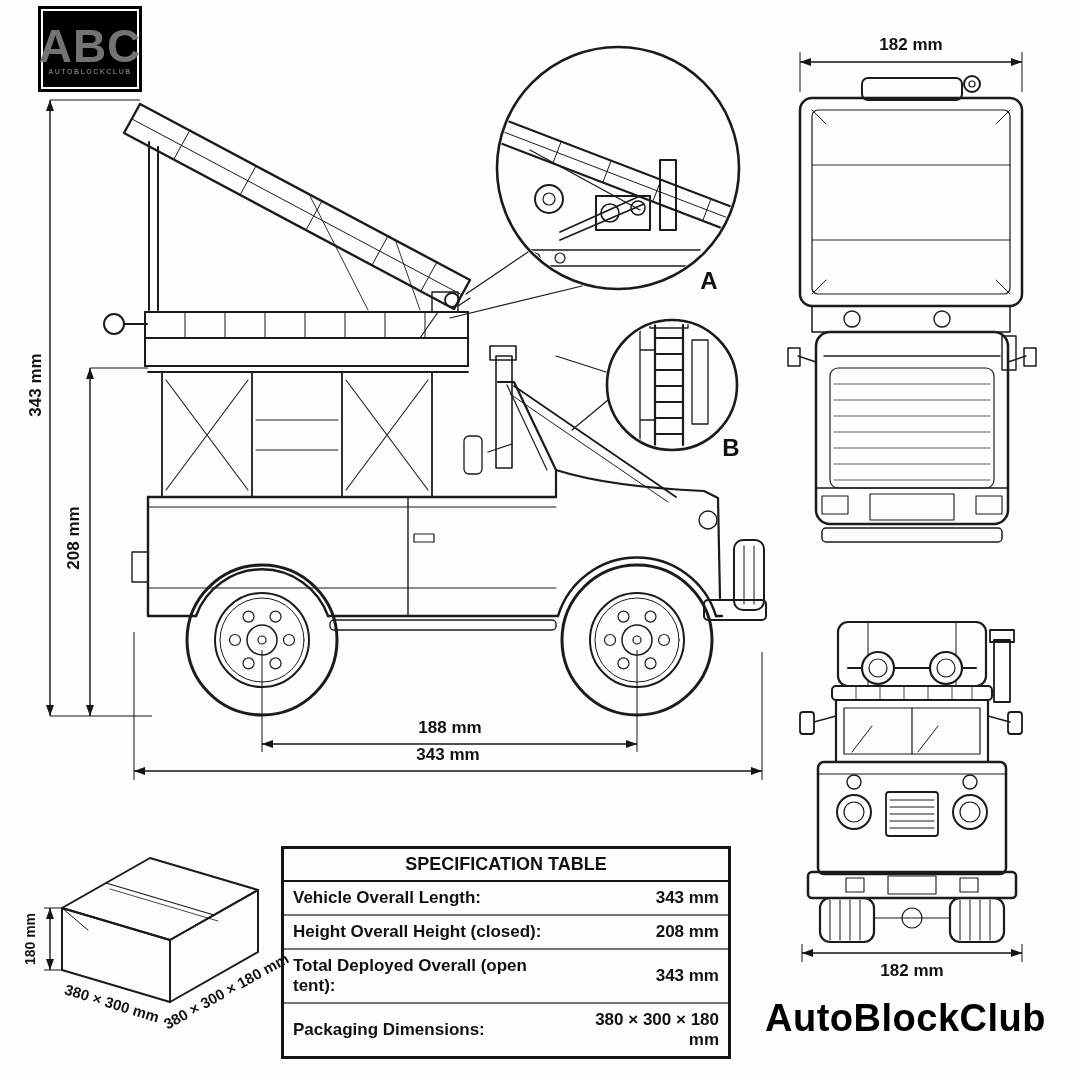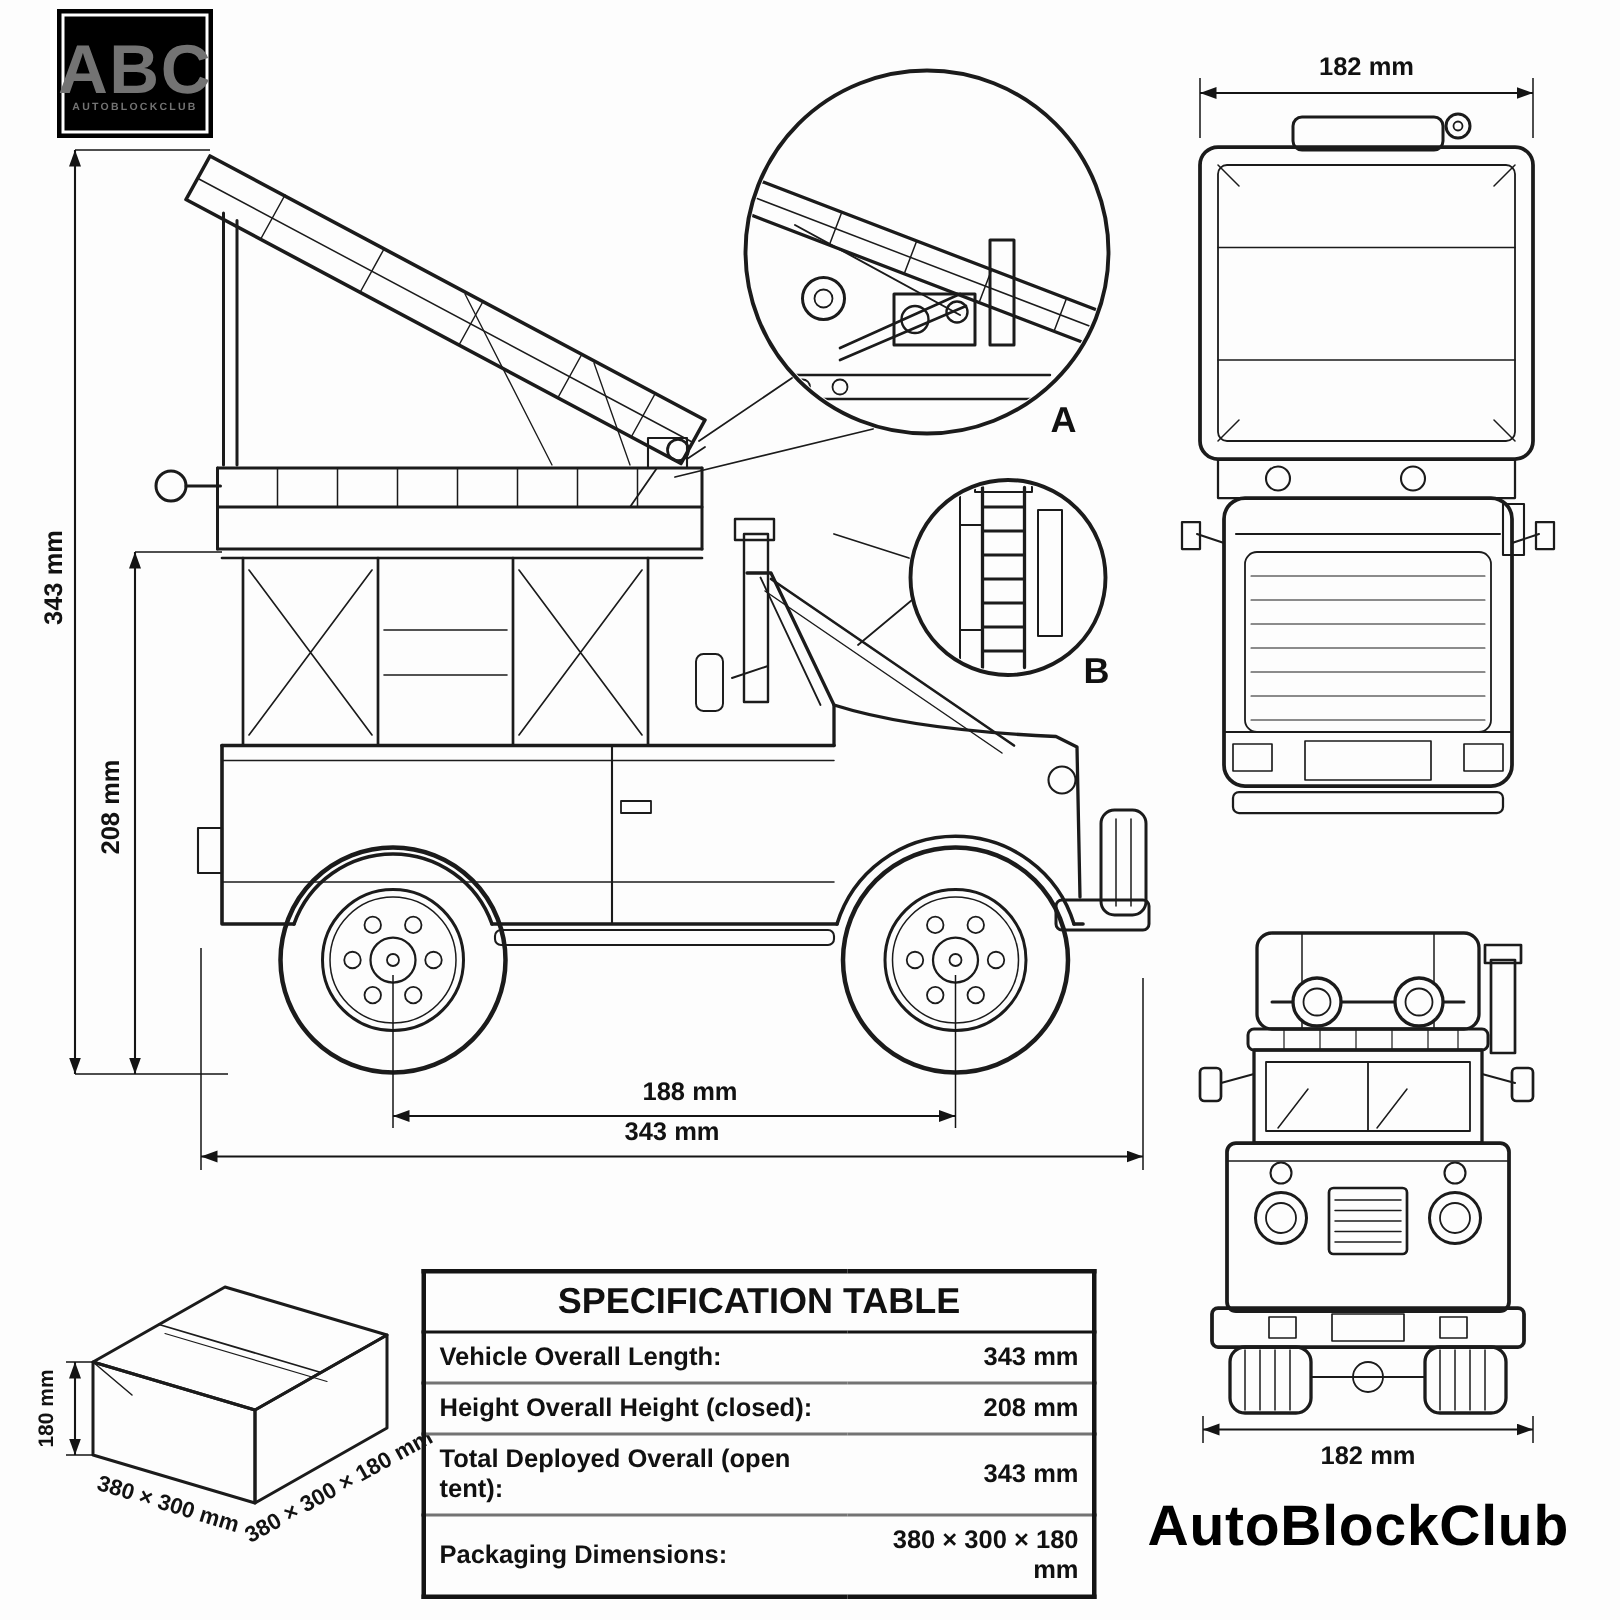--- a/index.html
+++ b/index.html
@@ -15,21 +15,21 @@
        transform:translate(-50%,-50%);}
   
   #logo{position:absolute;left:38px;top:6px;width:104px;height:86px;background:#000;
         color:#737373;display:flex;flex-direction:column;align-items:center;justify-content:center;
         box-shadow:inset 0 0 0 3px #000, inset 0 0 0 5px #fff;}
   #logo .abbr{font-size:46px;font-weight:bold;letter-spacing:1px;line-height:44px;}
   #logo .sub{font-size:7px;letter-spacing:1.5px;font-weight:bold;}
   
   #spec{position:absolute;left:281px;top:846px;width:450px;border-collapse:collapse;
         border:3px solid #141414;font-family:"Liberation Sans",sans-serif;}
-  #spec th{border:2px solid #141414;font-size:24px;font-weight:bold;padding:5px 6px;text-align:center;color:#111;}
+  #spec th{border:2px solid #141414;font-size:18px;font-weight:bold;padding:5px 6px;text-align:center;color:#111;}
   #spec td{border-top:2px solid #737373;font-size:17px;font-weight:bold;padding:6px 9px;color:#111;}
   #spec td.val{text-align:right;}
   
   #brand{position:absolute;right:34px;top:997px;font-size:38px;font-weight:bold;color:#000;
          letter-spacing:0.5px;}
 </style>
 </head>
 <body>
 
 <div id="stage">
@@ -273,21 +273,21 @@
       <path d="M802,953 H1022" stroke-width="1.4" marker-start="url(#arw)" marker-end="url(#arw)"></path>
 
       <path d="M62,908 H44 M62,970 H44" stroke-width="1"></path>
       <path d="M50,908 V970" stroke-width="1.4" marker-start="url(#arw)" marker-end="url(#arw)"></path>
     </g>
   </svg>
 
   <div class="lbl" style="left:911px;top:45px;">182 mm</div>
   <div class="lbl rot" style="left:36px;top:385px;">343 mm</div>
   <div class="lbl rot" style="left:74px;top:538px;">208 mm</div>
-  <div class="lbl" style="left:460px;top:728px;">188 mm</div>
+  <div class="lbl" style="left:450px;top:728px;">188 mm</div>
   <div class="lbl" style="left:448px;top:755px;">343 mm</div>
   <div class="lbl" style="left:912px;top:971px;">182 mm</div>
   <div class="lbl rot" style="left:30px;top:939px;font-size:14px;">180 mm</div>
   <div class="lbl rotL" style="left:112px;top:1003px;">380 × 300 mm</div>
   <div class="lbl rotR" style="left:226px;top:991px;">380 × 300 × 180 mm</div>
 
   <div class="detail-letter" style="left:709px;top:281px;">A</div>
   <div class="detail-letter" style="left:731px;top:448px;">B</div>
 
   <div id="logo">

